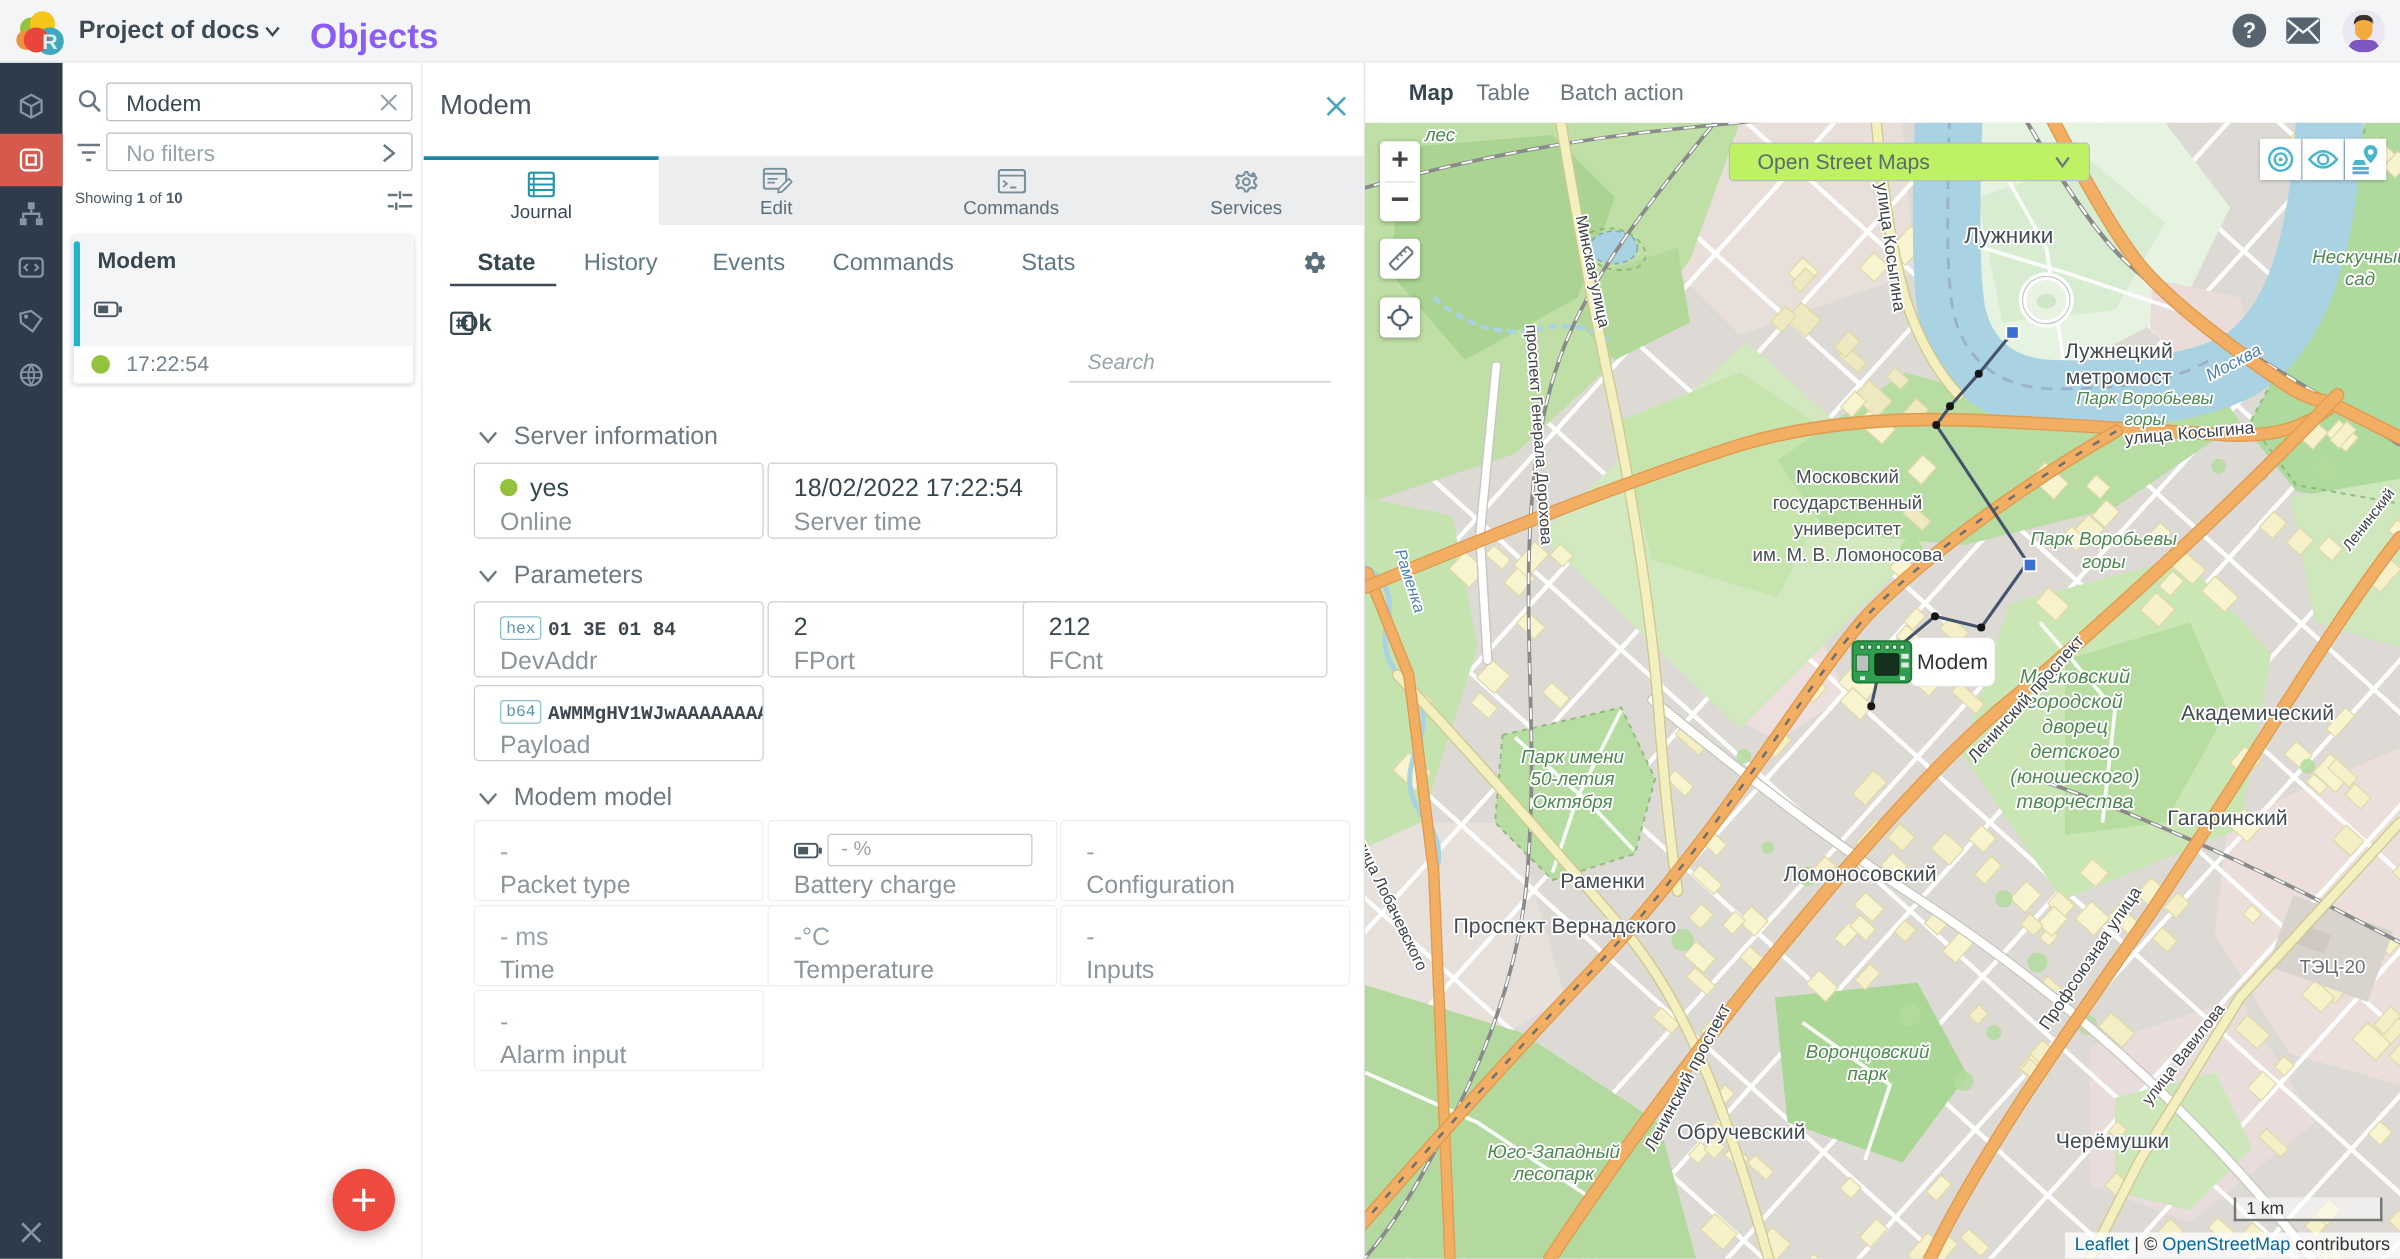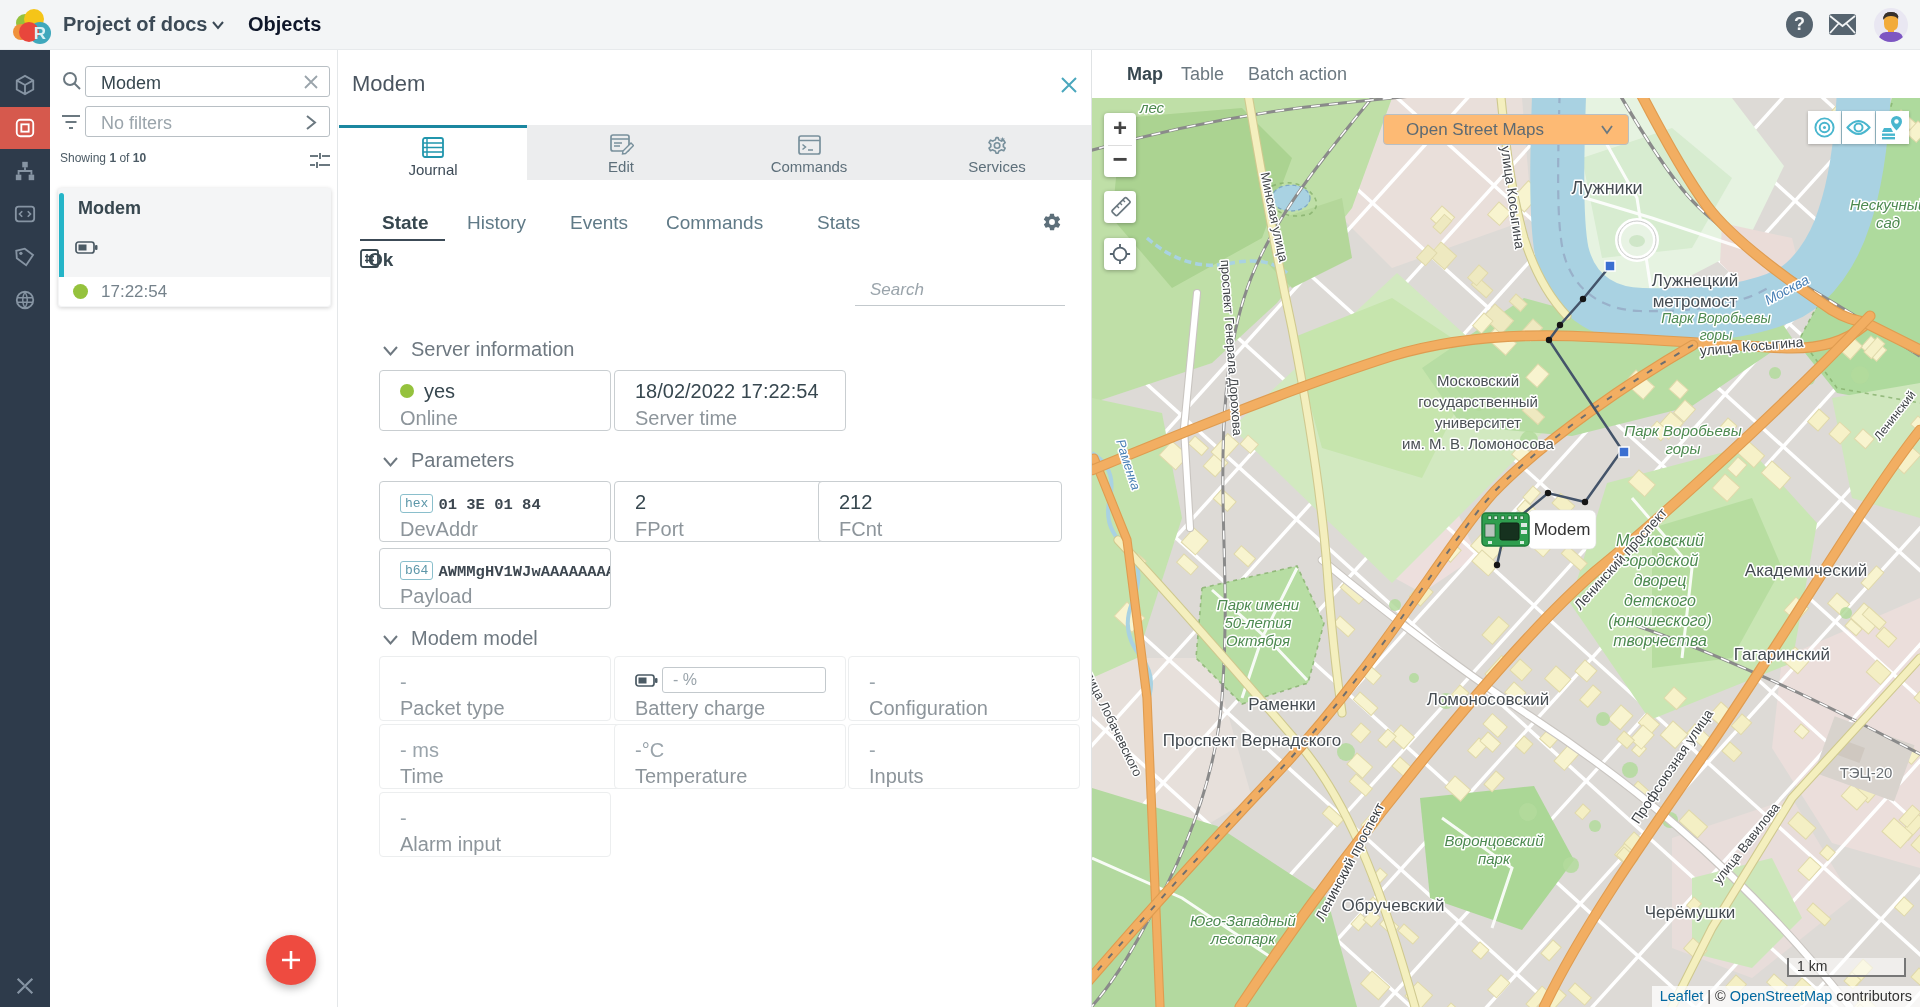--- a/index.html
+++ b/index.html
@@ -1,21 +1,21 @@
 <!DOCTYPE html>
 <html><head>
 <meta charset="utf-8">
 <style>
 * { margin:0; padding:0; box-sizing:border-box; }
 html,body { width:1920px; height:1007px; overflow:hidden; font-family:"Liberation Sans", sans-serif; background:#fff; }
 .nav { position:absolute; left:0; top:0; width:1920px; height:50px; background:#f3f5f6; z-index:30; border-bottom:1px solid #e7eaec; }
 .nav .logo { position:absolute; left:10px; top:6px; }
 .nav .ptitle { position:absolute; left:63px; top:13px; font-size:20px; font-weight:bold; color:#3c4a56; }
 .nav .chev { position:absolute; left:210px; top:17px; }
-.nav .objects { position:absolute; left:248px; top:13px; font-size:20px; font-weight:bold; color:#0f172a; }
+.nav .objects { position:absolute; left:248px; top:13px; font-size:28px; font-weight:bold; color:#8b5cf6; }
 .nav .helpc { position:absolute; left:1786px; top:11px; width:27px; height:27px; border-radius:50%; background:#56646f; color:#f3f5f6; text-align:center; font-size:18px; font-weight:bold; line-height:27px; }
 .nav .mailc { position:absolute; left:1829px; top:14px; width:27px; height:21px; background:#56646f; border-radius:3px; }
 .nav .avatar { position:absolute; left:1874px; top:8px; width:34px; height:34px; border-radius:50%; background:#e9e7f2; overflow:hidden; }
 .sidebar { position:absolute; left:0; top:50px; width:50px; height:957px; background:#2e3b4b; z-index:25; }
 .sidebar .active { position:absolute; left:0; top:57px; width:50px; height:42px; background:#d6594d; }
 .sicon { position:absolute; left:14px; width:22px; height:22px; }
 .leftpanel { position:absolute; left:50px; top:50px; width:288px; height:957px; background:#fff; border-right:1px solid #e4e7e9; z-index:10; }
 .lp-inp1 { position:absolute; left:35px; top:16px; width:245px; height:31px; border:1px solid #b8bfc4; border-radius:3px; background:#fff; }
 .lp-inp1 .txt { position:absolute; left:15px; top:6px; font-size:18px; color:#37474f; }
 .lp-inp2 { position:absolute; left:35px; top:56px; width:245px; height:31px; border:1px solid #b8bfc4; border-radius:3px; background:#fff; }
@@ -28,21 +28,21 @@
 .objcard .dot { position:absolute; left:14px; top:7px; width:15px; height:15px; border-radius:50%; background:#95c23d; }
 .objcard .time { position:absolute; left:42px; top:5px; font-size:17px; color:#75828b; }
 .fab { position:absolute; left:216px; top:885px; width:50px; height:50px; border-radius:50%; background:#ee4b40; box-shadow:0 3px 10px rgba(0,0,0,0.3); }
 .midpanel { position:absolute; left:339px; top:50px; width:753px; height:957px; background:#fff; border-right:1px solid #e0e3e5; z-index:10; }
 .mid-title { position:absolute; left:13px; top:21px; font-size:22px; color:#4a5560; }
 .mid-close { position:absolute; left:721px; top:26px; width:18px; height:18px; }
 .tabbar { position:absolute; left:0; top:75px; width:753px; height:55px; }
 .tab { position:absolute; top:0; width:188px; height:55px; background:#ecedee; text-align:center; }
 .tab .lbl { position:absolute; width:100%; top:33px; font-size:15px; color:#5d6f7a; }
 .tab.active { background:#fff; border-top:3px solid #1b87a0; }
-.subtabs { position:absolute; left:0; top:156px; width:684px; height:46px; }
+.subtabs { position:absolute; left:0; top:144px; width:684px; height:46px; }
 .stab { position:absolute; top:6px; font-size:19px; color:#607a87; }
 .stab.active { color:#37474f; font-weight:bold; }
 .stab-line { position:absolute; left:21px; top:33px; width:85px; height:2px; background:#3c4a56; }
 .okrow { position:absolute; left:21px; top:199px; }
 .okrow .txt { position:absolute; left:8px; top:0px; font-size:19px; font-weight:bold; color:#37474f; }
 .search { position:absolute; left:516px; top:230px; width:210px; height:26px; border-bottom:1px solid #c3c9cd; font-size:17px; font-style:italic; color:#9aa4ab; padding-left:15px; }
 .sechead { position:absolute; font-size:20px; color:#6e7880; }
 .sechead .chv { position:relative; top:1px; margin-right:12px; }
 .pcard { position:absolute; border:1px solid #c9ced1; border-radius:4px; background:#fff; }
 .pcard.light { border-color:#eceeef; }
@@ -51,21 +51,21 @@
 .pcard .lab { position:absolute; left:20px; top:36px; font-size:20px; color:#8d959b; }
 .badge { display:inline-block; border:1px solid #8abfcc; border-radius:3px; color:#5c96a8; font-family:"Liberation Mono",monospace; font-size:13px; padding:1px 4px; position:relative; top:-2px; margin-right:5px; }
 .mono { font-family:"Liberation Mono",monospace; font-size:15.5px; font-weight:bold; color:#3d4750; letter-spacing:0; }
 .mappanel { position:absolute; left:1092px; top:50px; width:828px; height:957px; }
 .maptabs { position:absolute; left:0; top:0; width:828px; height:48px; background:#fff; z-index:5; }
 .maptabs .m1 { position:absolute; left:35px; top:14px; font-size:18px; font-weight:bold; color:#37474f; }
 .maptabs .m2 { position:absolute; left:89px; top:14px; font-size:18px; color:#6b7880; }
 .maptabs .m3 { position:absolute; left:156px; top:14px; font-size:18px; color:#6b7880; }
 .mapbox { position:absolute; left:0; top:48px; width:828px; height:909px; overflow:hidden; background:#dcd9d5; }
 .mapctl { position:absolute; background:#fff; border-radius:4px; box-shadow:0 1px 4px rgba(0,0,0,0.3); z-index:6; }
-.osmsel { position:absolute; left:291px; top:16px; width:246px; height:31px; background:#fdba74; border:1px solid #b8bfc4; border-radius:4px; z-index:6; }
+.osmsel { position:absolute; left:291px; top:16px; width:289px; height:31px; background:#bef264; border:1px solid #b8bfc4; border-radius:4px; z-index:6; }
 .osmsel .t { position:absolute; left:22px; top:5px; font-size:17px; color:#5d6a73; }
 .mbtn-r { position:absolute; top:13px; background:#fff; z-index:6; box-shadow:0 1px 3px rgba(0,0,0,0.25); }
 .scalebar { position:absolute; left:695px; top:860px; width:119px; height:19px; border:2px solid #777; border-top:none; background:rgba(255,255,255,0.55); z-index:6; }
 .scalebar span { position:absolute; left:8px; top:0px; font-size:14px; color:#333; }
 .attrib { position:absolute; right:0; bottom:0; height:21px; background:rgba(255,255,255,0.75); font-size:14.5px; color:#333; padding:2px 8px 0 8px; z-index:6; white-space:nowrap; }
 .attrib a { color:#0369a1; text-decoration:none; }
 </style>
 </head>
 <body>
 

